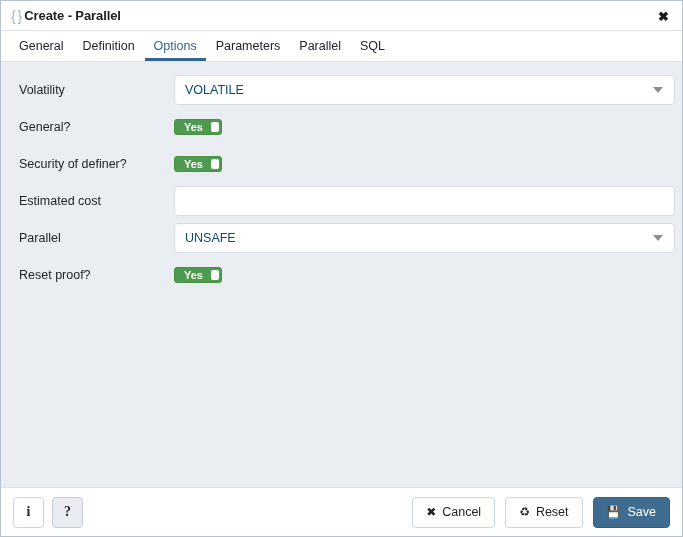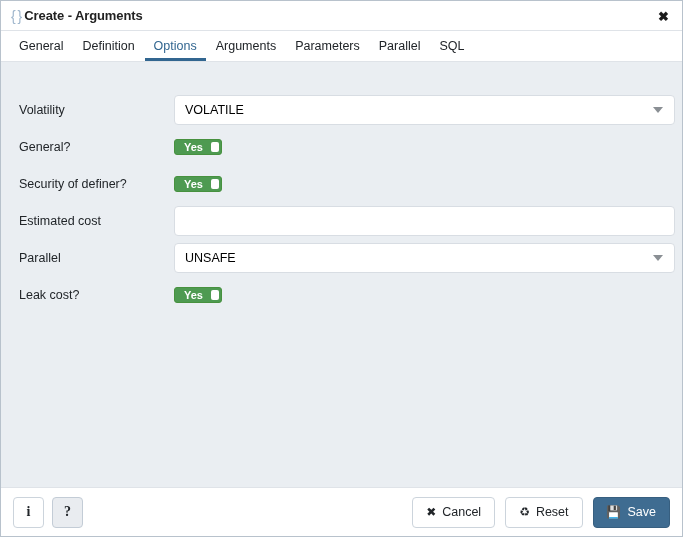--- a/index.html
+++ b/index.html
@@ -87,21 +87,20 @@
     color: #326690;
     border-bottom-color: #326690;
   }
 
   
   .form-body {
     flex: 1 1 auto;
     background: #eaeef2;
     padding: 13px 7px 0 7px;
     overflow: hidden;
-    margin-top: 20px;
   }
   .form-row {
     display: flex;
     align-items: center;
     height: 30px;
     margin-bottom: 7px;
   }
   .form-label {
     width: 166px;
     flex: 0 0 166px;
@@ -120,21 +119,21 @@
     width: 100%;
     height: 30px;
     box-sizing: border-box;
     background: #ffffff;
     border: 1px solid #d8dde3;
     border-radius: 4px;
     display: flex;
     align-items: center;
     padding: 4px 10px;
     font-size: 12.5px;
-    color: #000000;
+    color: #0c4a6e;
     position: relative;
     cursor: pointer;
   }
   .select-value { flex: 1 1 auto; }
   .caret {
     width: 0; height: 0;
     border-left: 5px solid transparent;
     border-right: 5px solid transparent;
     border-top: 6px solid #8a8f94;
     margin-right: 1px;
@@ -237,29 +236,28 @@
     color: #ffffff;
   }
 </style>
 </head>
 <body>
 
 <div class="dialog">
 
   <div class="titlebar">
     <span class="brace-icon">{ }</span>
-    <span class="title-text">Create - Arguments</span>
+    <span class="title-text">Create - Parallel</span>
     <button class="close-btn">✖</button>
   </div>
 
   <div class="tabbar">
     <div class="tab">General</div>
     <div class="tab">Definition</div>
     <div class="tab active">Options</div>
-    <div class="tab">Arguments</div>
     <div class="tab">Parameters</div>
     <div class="tab">Parallel</div>
     <div class="tab">SQL</div>
   </div>
 
   <div class="form-body">
 
     <div class="form-row">
       <div class="form-label">Volatility</div>
       <div class="control-area">
@@ -301,21 +299,21 @@
       <div class="form-label">Parallel</div>
       <div class="control-area">
         <div class="select-ctl">
           <span class="select-value">UNSAFE</span>
           <span class="caret"></span>
         </div>
       </div>
     </div>
 
     <div class="form-row">
-      <div class="form-label">Leak cost?</div>
+      <div class="form-label">Reset proof?</div>
       <div class="control-area">
         <div class="toggle">
           <span class="toggle-label">Yes</span>
           <span class="toggle-knob"></span>
         </div>
       </div>
     </div>
 
   </div>
 

